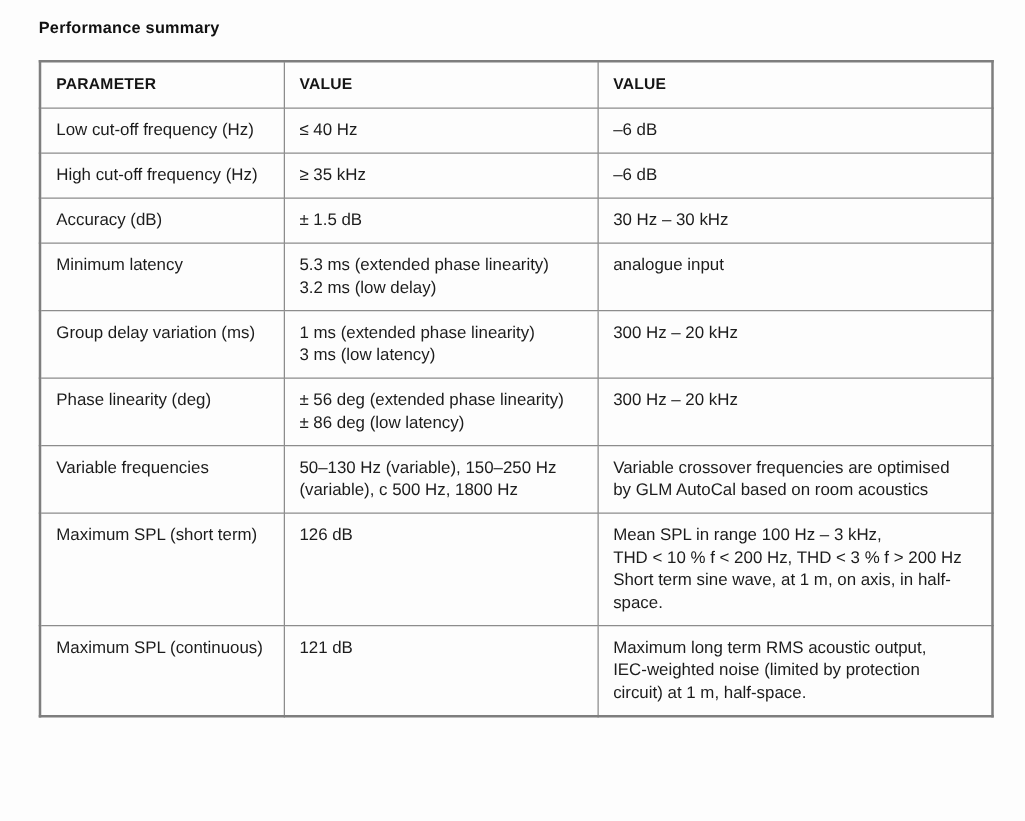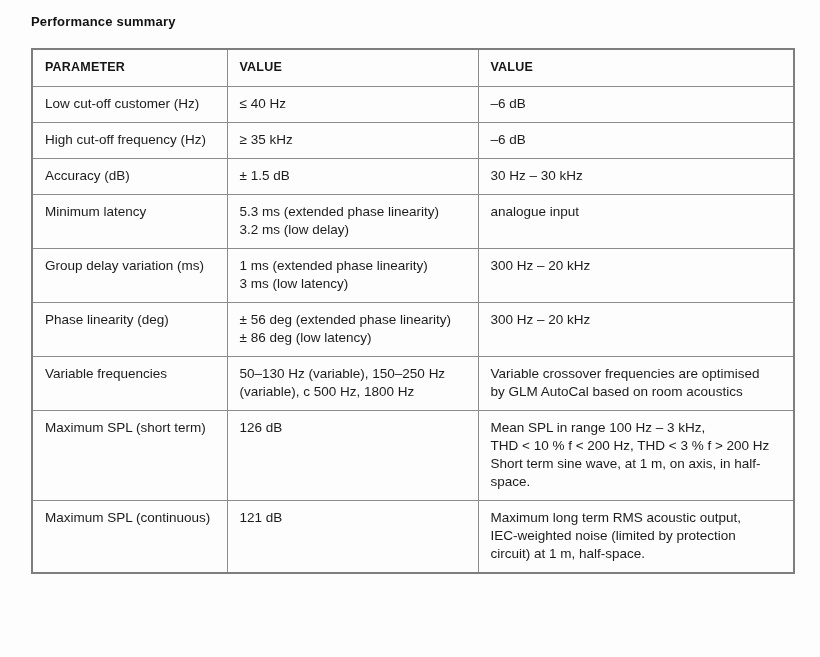--- a/index.html
+++ b/index.html
@@ -67,21 +67,21 @@
     </colgroup>
     <thead>
       <tr>
         <th>PARAMETER</th>
         <th>VALUE</th>
         <th>VALUE</th>
       </tr>
     </thead>
     <tbody>
       <tr>
-        <td>Low cut-off customer (Hz)</td>
+        <td>Low cut-off frequency (Hz)</td>
         <td>≤ 40 Hz</td>
         <td>–6 dB</td>
       </tr>
       <tr>
         <td>High cut-off frequency (Hz)</td>
         <td>≥ 35 kHz</td>
         <td>–6 dB</td>
       </tr>
       <tr>
         <td>Accuracy (dB)</td>

